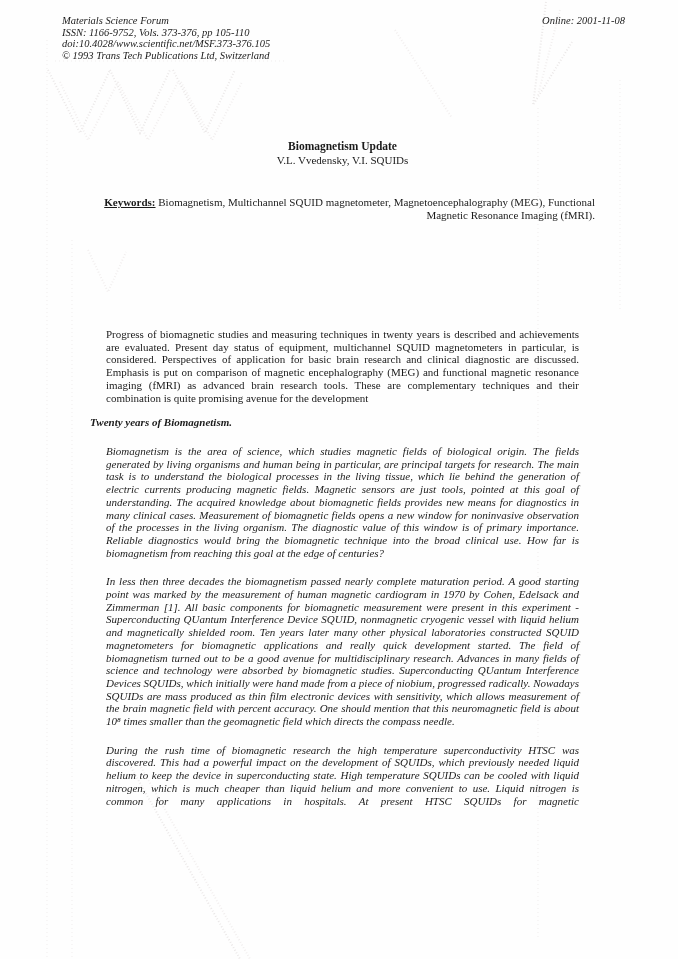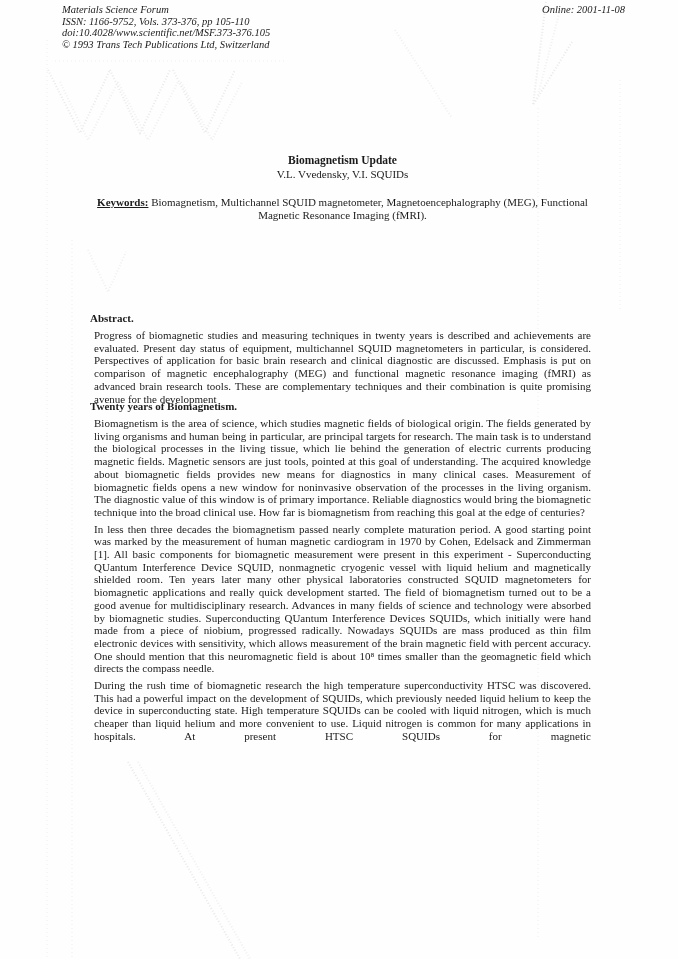--- a/index.html
+++ b/index.html
@@ -20,21 +20,21 @@
   .watermark {
     position: absolute;
     top: 0;
     left: 0;
     pointer-events: none;
   }
   
   .header {
     position: absolute;
     left: 62px;
-    top: 4px;
+    top: 15px;
     right: 53px;
     display: flex;
     justify-content: space-between;
     align-items: flex-start;
     font-style: italic;
     font-size: 10.5px;
     line-height: 11.6px;
     white-space: nowrap;
   }
   
@@ -43,57 +43,57 @@
     left: 90px;
     top: 140px;
     width: 505px;
     text-align: center;
     font-size: 11px;
     line-height: 13.5px;
   }
   .title-block .title {
     font-weight: bold;
     font-size: 11.5px;
-    margin-top: 14px;
   }
   
   .keywords {
     position: absolute;
     left: 90px;
     top: 196px;
     width: 505px;
     font-size: 11px;
     line-height: 13.2px;
-    text-align: center;
+    text-align: right;
   }
   .kw-label {
     font-weight: bold;
     text-decoration: underline;
   }
   
   .abstract {
     position: absolute;
     left: 90px;
     top: 312px;
     width: 505px;
   }
   
   .section {
     position: absolute;
     left: 90px;
-    top: 400px;
+    top: 416px;
     width: 505px;
+    font-style: italic;
   }
   .sec-heading {
     font-weight: bold;
     font-size: 11px;
     line-height: 13px;
   }
   p.body-par {
-    margin: 4px;
+    margin: 16px;
     font-size: 11px;
     line-height: 12.7px;
     text-align: justify;
   }
   p.justify-last {
     text-align-last: justify;
   }
 </style>
 </head>
 <body>
@@ -140,21 +140,20 @@
     <div class="title">Biomagnetism Update</div>
     <div>V.L. Vvedensky, V.I. SQUIDs</div>
   </div>
 
   <div class="keywords">
     <span class="kw-label">Keywords:</span>
     <span>Biomagnetism, Multichannel SQUID magnetometer, Magnetoencephalography (MEG), Functional Magnetic Resonance Imaging (fMRI).</span>
   </div>
 
   <div class="abstract">
-    <div class="sec-heading">Abstract.</div>
     <p class="body-par">Progress of biomagnetic studies and measuring techniques in twenty years is described and achievements are evaluated. Present day status of equipment, multichannel SQUID magnetometers in particular, is considered. Perspectives of application for basic brain research and clinical diagnostic are discussed. Emphasis is put on comparison of magnetic encephalography (MEG) and functional magnetic resonance imaging (fMRI) as advanced brain research tools. These are complementary techniques and their combination is quite promising avenue for the development</p>
   </div>
 
   <div class="section">
     <div class="sec-heading">Twenty years of Biomagnetism.</div>
     <p class="body-par">Biomagnetism is the area of science, which studies magnetic fields of biological origin. The fields generated by living organisms and human being in particular, are principal targets for research. The main task is to understand the biological processes in the living tissue, which lie behind the generation of electric currents producing magnetic fields. Magnetic sensors are just tools, pointed at this goal of understanding. The acquired knowledge about biomagnetic fields provides new means for diagnostics in many clinical cases. Measurement of biomagnetic fields opens a new window for noninvasive observation of the processes in the living organism. The diagnostic value of this window is of primary importance. Reliable diagnostics would bring the biomagnetic technique into the broad clinical use. How far is biomagnetism from reaching this goal at the edge of centuries?</p>
     <p class="body-par">In less then three decades the biomagnetism passed nearly complete maturation period. A good starting point was marked by the measurement of human magnetic cardiogram in 1970 by Cohen, Edelsack and Zimmerman [1]. All basic components for biomagnetic measurement were present in this experiment - Superconducting QUantum Interference Device SQUID, nonmagnetic cryogenic vessel with liquid helium and magnetically shielded room. Ten years later many other physical laboratories constructed SQUID magnetometers for biomagnetic applications and really quick development started. The field of biomagnetism turned out to be a good avenue for multidisciplinary research. Advances in many fields of science and technology were absorbed by biomagnetic studies. Superconducting QUantum Interference Devices SQUIDs, which initially were hand made from a piece of niobium, progressed radically. Nowadays SQUIDs are mass produced as thin film electronic devices with sensitivity, which allows measurement of the brain magnetic field with percent accuracy. One should mention that this neuromagnetic field is about 10⁸ times smaller than the geomagnetic field which directs the compass needle.</p>
     <p class="body-par justify-last">During the rush time of biomagnetic research the high temperature superconductivity HTSC was discovered. This had a powerful impact on the development of SQUIDs, which previously needed liquid helium to keep the device in superconducting state. High temperature SQUIDs can be cooled with liquid nitrogen, which is much cheaper than liquid helium and more convenient to use. Liquid nitrogen is common for many applications in hospitals. At present HTSC SQUIDs for magnetic</p>
   </div>
 

